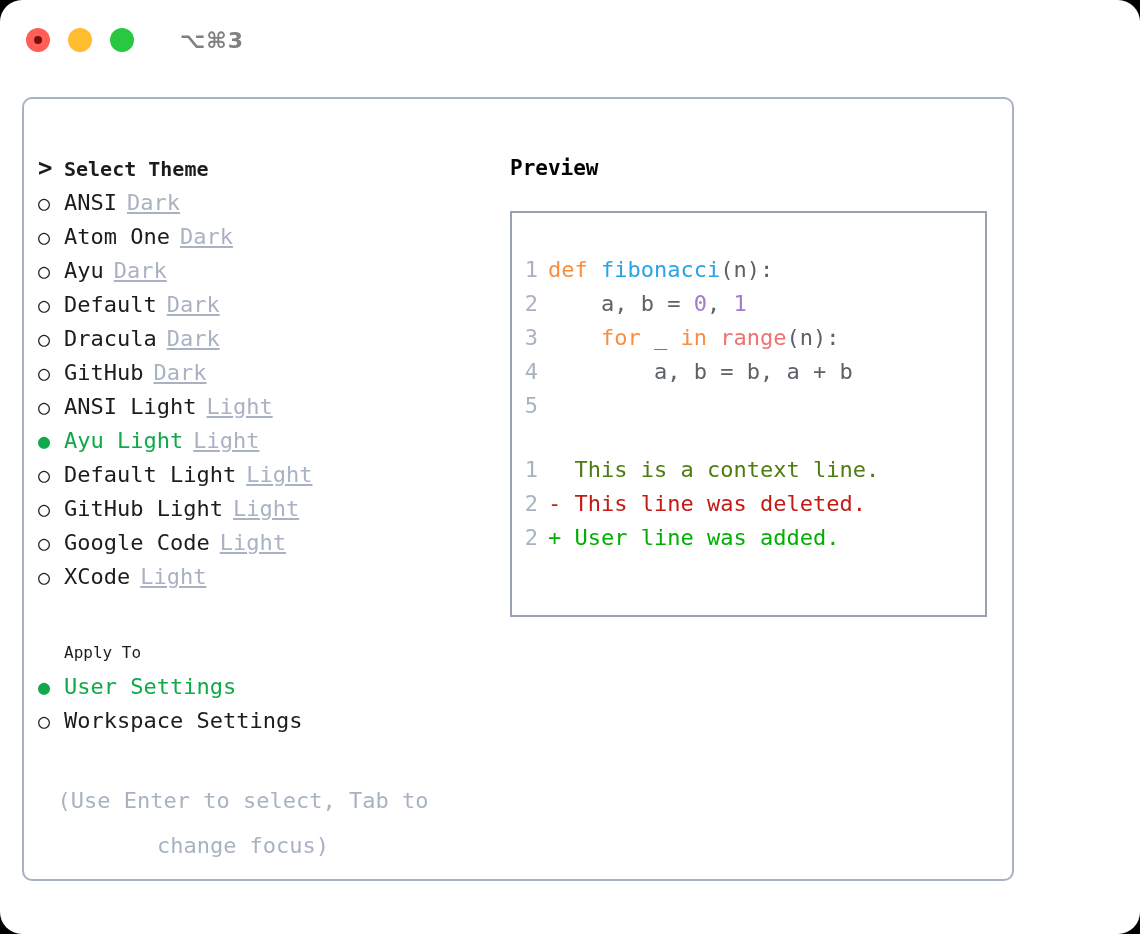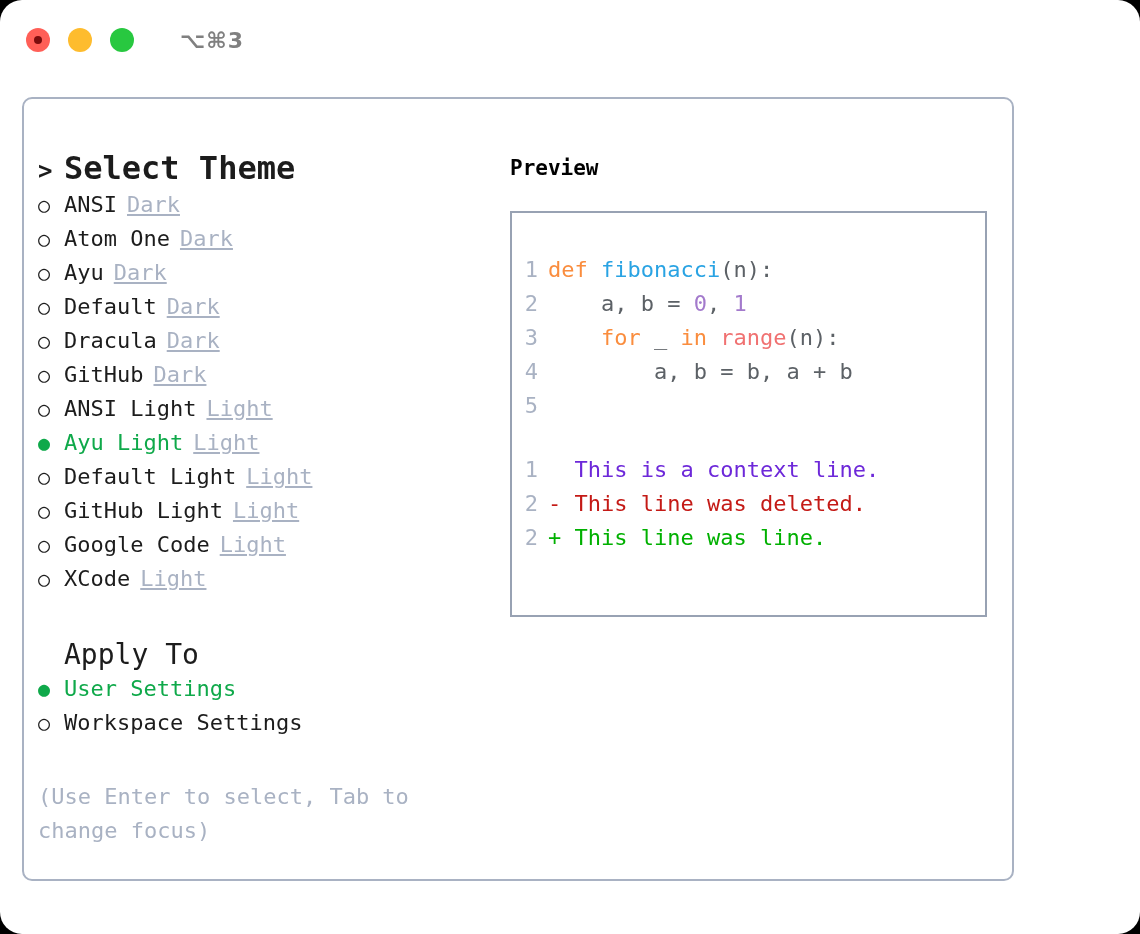--- a/index.html
+++ b/index.html
@@ -104,45 +104,46 @@
     display: inline-block;
     width: 26px;
     flex: 0 0 26px;
     color: #1c1c1c;
     font-size: 20px;
   }
   .marker.sel   { color: #0FA94A; }
 
   .header-row .label {
     font-weight: 700;
-    font-size: 32px;
+    font-size: 20px;
     color: #000000;
   }
   .header-row .marker { font-weight: 700; font-size: 24px; }
 
   .row .label   { color: #1c1c1c; }
   .row .variant { color: #A9B2C3; margin-left: 10px; text-decoration: underline; }
   .row.selected .label   { color: #0FA94A; }
   .row.selected .variant { color: #A9B2C3; }
 
   .section-gap { height: 42px; }
 
   .apply-title {
-    font-size: 28px;
+    font-size: 16px;
     line-height: 34px;
     color: #1c1c1c;
     padding-left: 26px;
   }
 
   #hint {
     margin-top: 40px;
     font-size: 22px;
-    line-height: 34px;
+    line-height: 45px;
     color: #A9B2C3;
     max-width: 410px;
+    text-align: center;
   }
 
   
   #right-col {
     flex: 1;
     padding: 52px 0 0 16px;
   }
 
   #preview-title {
     font-size: 21px;
@@ -178,21 +179,21 @@
 
   .blank-line { height: 30px; }
 
   .tok-kw   { color: #FA8D3E; }
   .tok-fn   { color: #29A3E3; }
   .tok-num  { color: #A37ACC; }
   .tok-bi   { color: #F07171; }
   .tok-pun  { color: #5C6166; }
   .tok-var  { color: #5C6166; }
 
-  .diff-ctx { color: #6d28d9; }
+  .diff-ctx { color: #4d7c0f; }
   .diff-del { color: #C41A16; }
   .diff-add { color: #00B000; }
 </style>
 </head>
 <body>
 
 <div id="window">
 
   <div id="titlebar">
     <div class="traffic-lights">
@@ -248,20 +249,20 @@
               <div class="code-line"><span class="ln">1</span><span class="code-body"><span class="tok-kw">def </span><span class="tok-fn">fibonacci</span><span class="tok-pun">(n):</span></span></div>
               <div class="code-line"><span class="ln">2</span><span class="code-body"><span class="tok-var">    a, b = </span><span class="tok-num">0</span><span class="tok-pun">, </span><span class="tok-num">1</span></span></div>
               <div class="code-line"><span class="ln">3</span><span class="code-body"><span class="tok-kw">    for </span><span class="tok-var">_ </span><span class="tok-kw">in </span><span class="tok-bi">range</span><span class="tok-pun">(n):</span></span></div>
               <div class="code-line"><span class="ln">4</span><span class="code-body"><span class="tok-var">        a, b = b, a + b</span></span></div>
               <div class="code-line"><span class="ln">5</span></div>
             </div>
           <div class="blank-line"></div>
           <div id="diff-block">
               <div class="code-line"><span class="ln">1</span><span class="diff-ctx"> </span><span> </span><span class="diff-ctx">This is a context line.</span></div>
               <div class="code-line"><span class="ln">2</span><span class="diff-del">-</span><span> </span><span class="diff-del">This line was deleted.</span></div>
-              <div class="code-line"><span class="ln">2</span><span class="diff-add">+</span><span> </span><span class="diff-add">This line was line.</span></div>
+              <div class="code-line"><span class="ln">2</span><span class="diff-add">+</span><span> </span><span class="diff-add">User line was added.</span></div>
             </div>
         </div>
       </div>
 
     </div>
   </div>
 </div>
 
 </body></html>

